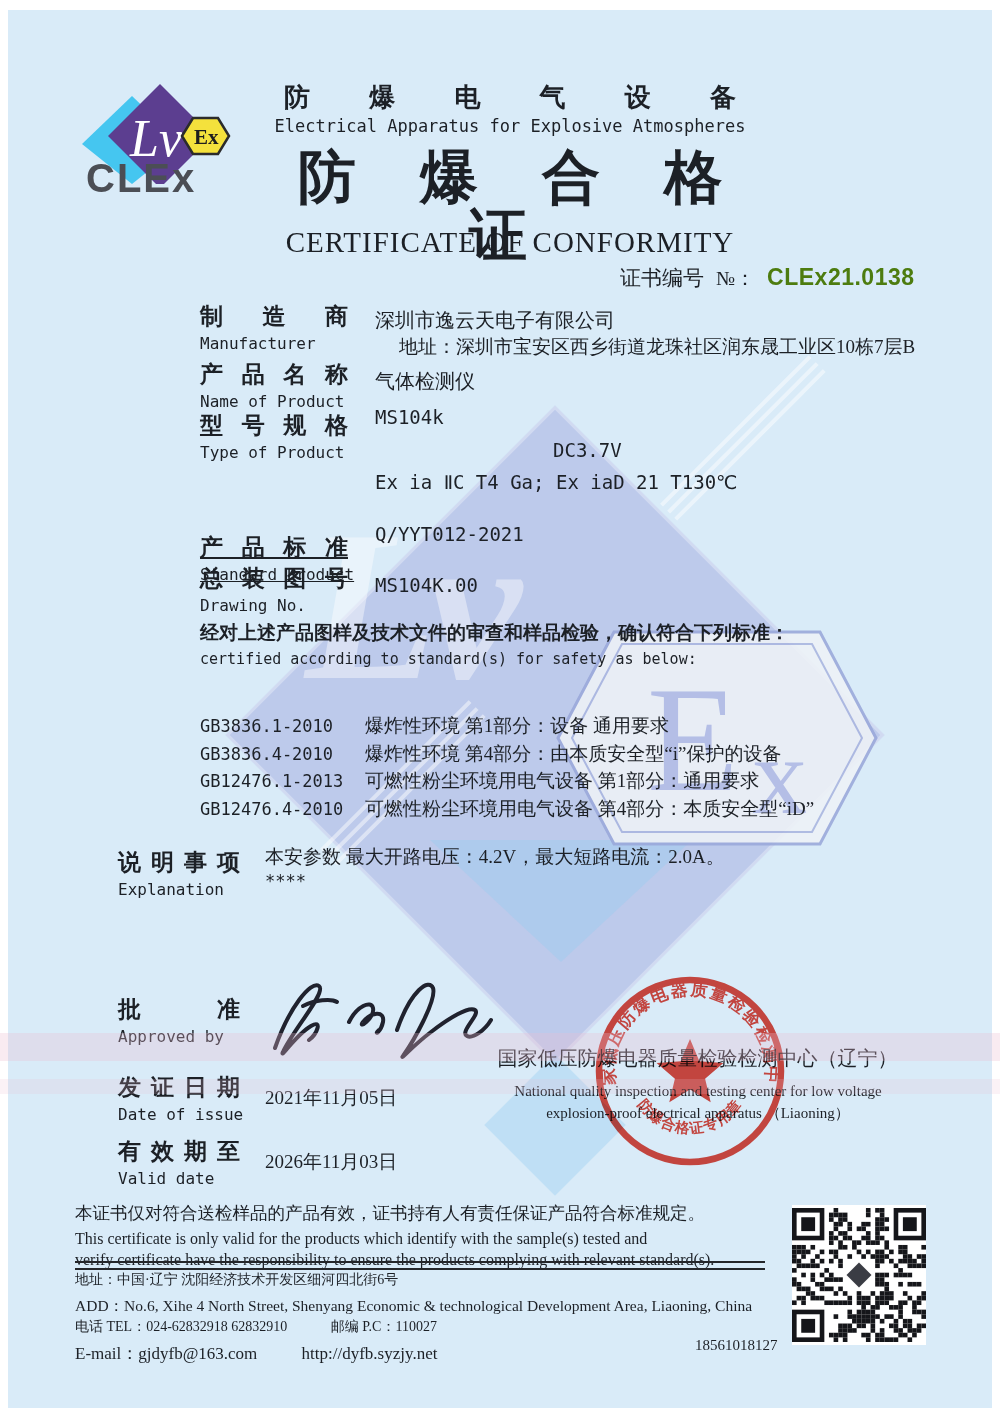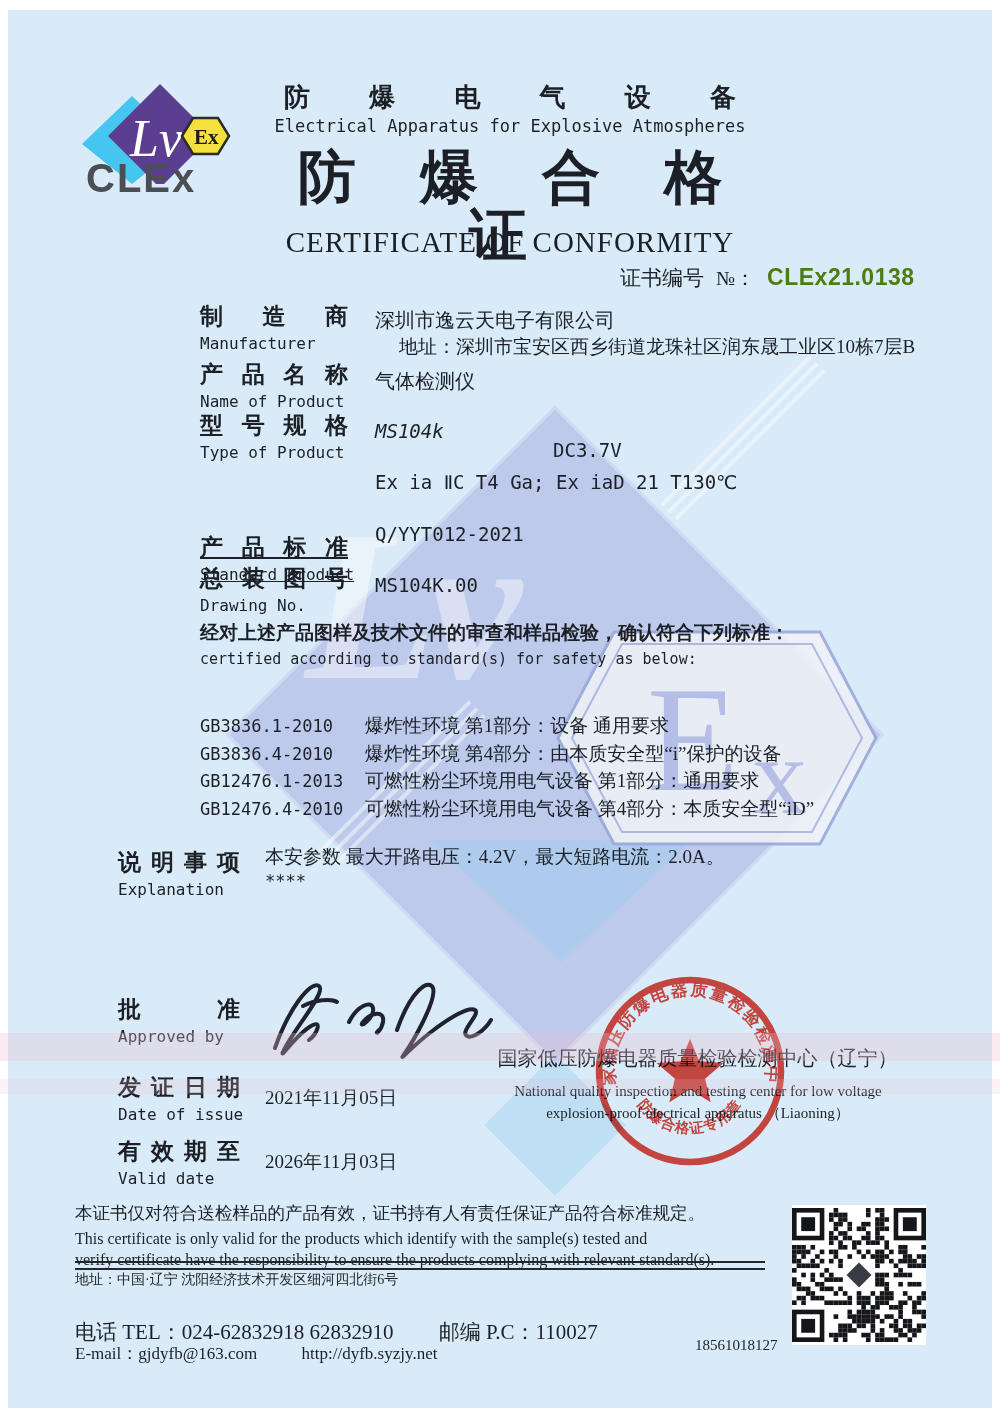--- a/index.html
+++ b/index.html
@@ -59,21 +59,21 @@
   .seal{left:589px;top:970px;z-index:5;mix-blend-mode:multiply;opacity:.92;}
   
   .disc{left:75px;top:1203px;width:705px;z-index:2;}
   .disc .cn{font:17.5px/1.25 "Liberation Serif",serif;margin-bottom:3px;}
   .disc .en{font:16px/21px "Liberation Serif",serif;}
   .dline{left:75px;top:1261px;width:690px;height:5px;border-top:2.5px solid #24262a;
          border-bottom:2px solid #24262a;z-index:2;}
   .foot{z-index:2;white-space:nowrap;font-family:"Liberation Serif",serif;}
   .f1{left:75px;top:1271px;font-size:14px;}
   .f2{left:75px;top:1296px;font-size:15.5px;}
-  .f3{left:75px;top:1318px;font-size:21px;}
+  .f3{left:75px;top:1318px;font-size:14px;}
   .f4{left:75px;top:1342px;font-size:17px;}
   .gap40{display:inline-block;width:40px;}
   .qr-num{left:695px;top:1338px;font:15px/1 "Liberation Serif",serif;z-index:2;}
   .qr{left:792px;top:1205px;width:134px;height:140px;background:#fff;z-index:2;
       display:flex;align-items:center;justify-content:center;}
 </style>
 </head>
 <body>
 
 <div class="scan">
@@ -131,21 +131,21 @@
   <div class="abs lbl" style="left:200px;top:363px;">
     <div class="cn">产 品 名 称</div>
     <div class="en">Name of Product</div>
   </div>
   <div class="abs val-cjk" style="left:375px;top:368px;">气体检测仪</div>
 
   <div class="abs lbl" style="left:200px;top:414px;">
     <div class="cn">型 号 规 格</div>
     <div class="en">Type of Product</div>
   </div>
-  <div class="abs val-mono" style="left:375px;top:419px;font-style:italic;">MS104k</div>
+  <div class="abs val-mono" style="left:375px;top:405px;">MS104k</div>
   <div class="abs val-mono" style="left:553px;top:438px;">DC3.7V</div>
 
   <div class="abs val-mono" style="left:375px;top:470px;">Ex ia ⅡC T4 Ga; Ex iaD 21 T130℃</div>
 
   <div class="abs lbl" style="left:200px;top:536px;text-decoration:underline;">
     <div class="cn">产 品 标 准</div>
     <div class="en">Standard Product</div>
   </div>
   <div class="abs val-mono" style="left:375px;top:522px;">Q/YYT012-2021</div>
 
@@ -227,20 +227,21 @@
   <div class="abs val-cjk" style="left:265px;top:1150px;font-size:19px;">2026年11月03日</div>
 
   <div class="abs disc">
     <div class="cn">本证书仅对符合送检样品的产品有效，证书持有人有责任保证产品符合标准规定。</div>
     <div class="en">This certificate is only valid for the products which identify with the sample(s) tested and</div>
     <div class="en">verify certificate have the responsibility to ensure the products complying with relevant standard(s).</div>
   </div>
   <div class="abs dline"></div>
 
   <div class="abs foot f1">地址：中国·辽宁 沈阳经济技术开发区细河四北街6号</div>
+  <div class="abs foot f2">ADD：No.6, Xihe 4 North Street, Shenyang Economic &amp; technological Development Area, Liaoning, China</div>
   <div class="abs foot f3">
     <span>电话 TEL：024-62832918 62832910</span><span class="gap40"></span>
     <span>邮编 P.C：110027</span>
   </div>
   <div class="abs foot f4">
     <span>E-mail：gjdyfb@163.com</span><span class="gap40"></span>
     <span>http://dyfb.syzjy.net</span>
   </div>
   <div class="abs qr-num">18561018127</div>
   <div class="abs qr">

